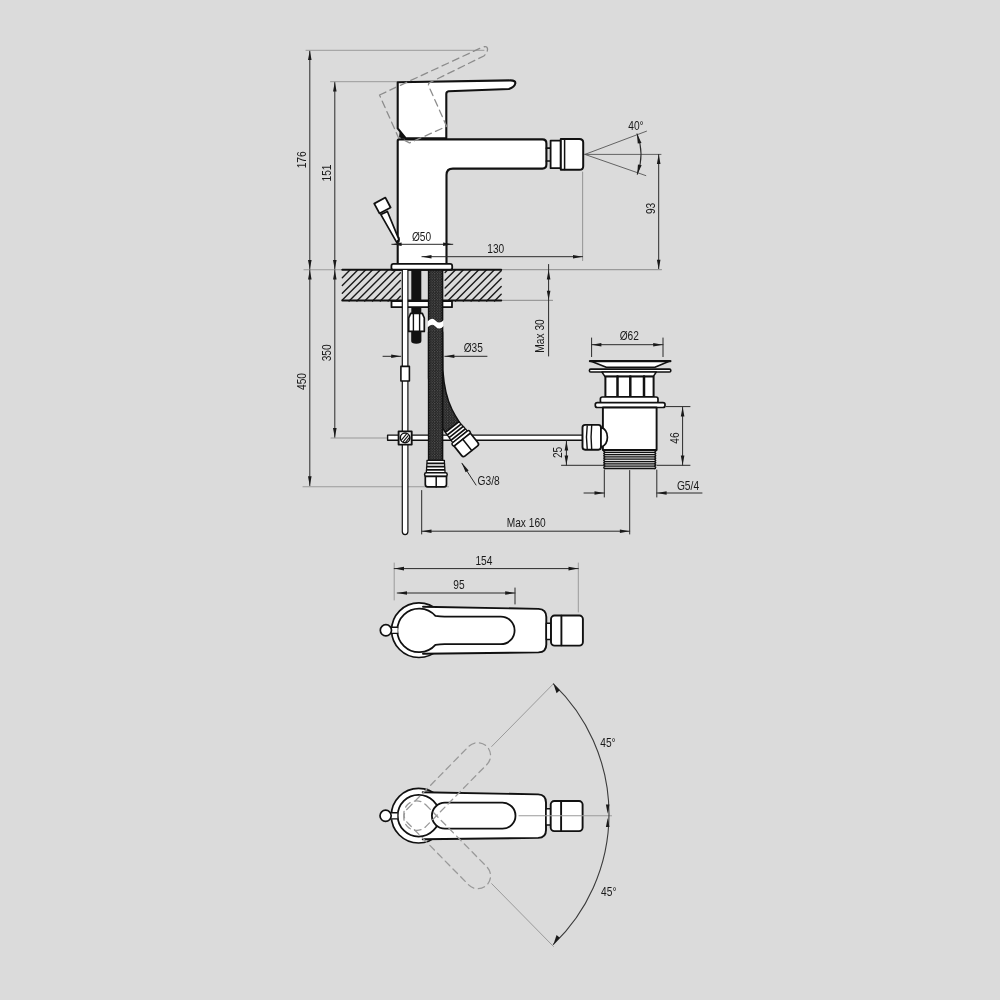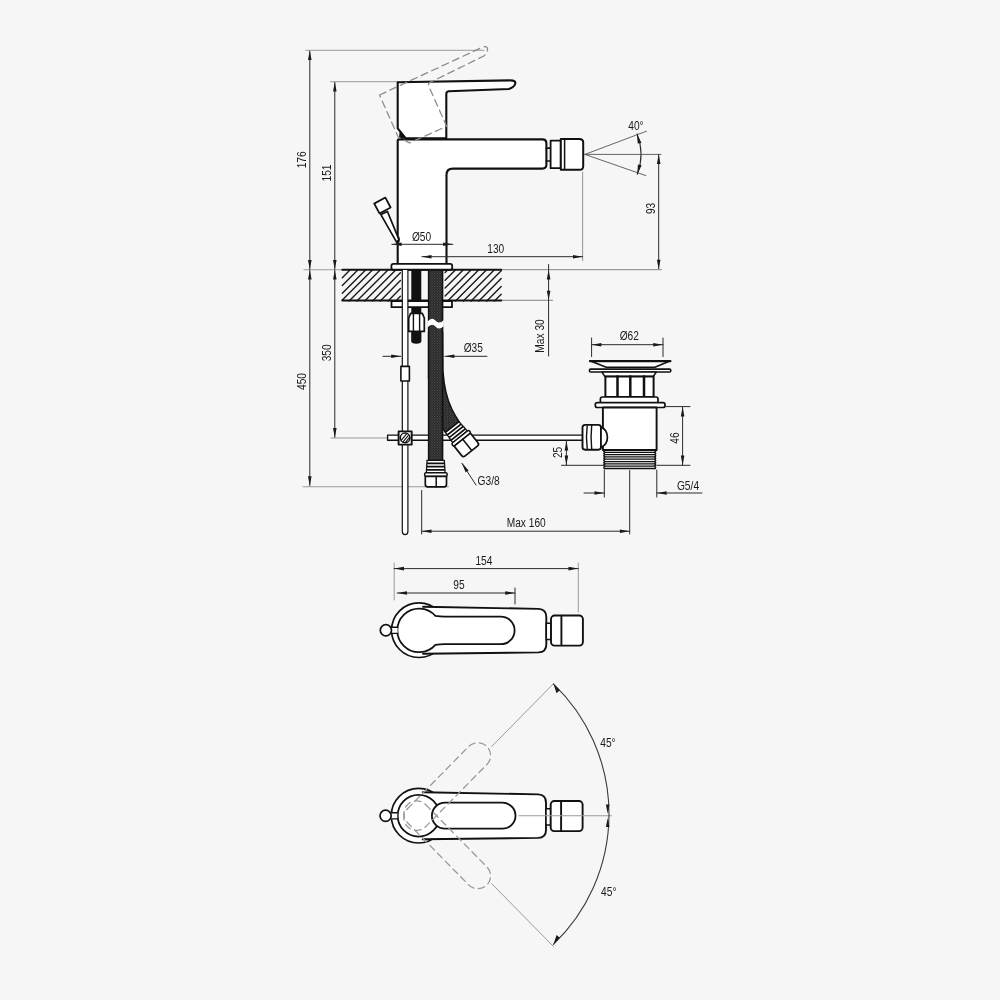--- a/index.html
+++ b/index.html
@@ -1,16 +1,16 @@
 <!DOCTYPE html>
 <html><head>
 <meta charset="utf-8">
 <style>
   html,body{margin:0;padding:0;background:#fff;}
-  .page{width:1000px;height:1000px;position:relative;background:#fef9c3;overflow:hidden;filter:grayscale(1);}
+  .page{width:1000px;height:1000px;position:relative;background:#fde047;overflow:hidden;filter:grayscale(1);}
   svg{position:absolute;left:0;top:0;opacity:0.999;}
   text{font-family:"Liberation Sans", sans-serif;fill:#1a1a1a;}
 </style>
 </head>
 <body>
 <div class="page">
 <svg width="1000" height="1000" viewBox="0 0 1000 1000">
 <defs>
   <pattern id="braid" width="2.6" height="2.6" patternUnits="userSpaceOnUse">
     <rect width="2.6" height="2.6" fill="#1f1f1f"></rect>

